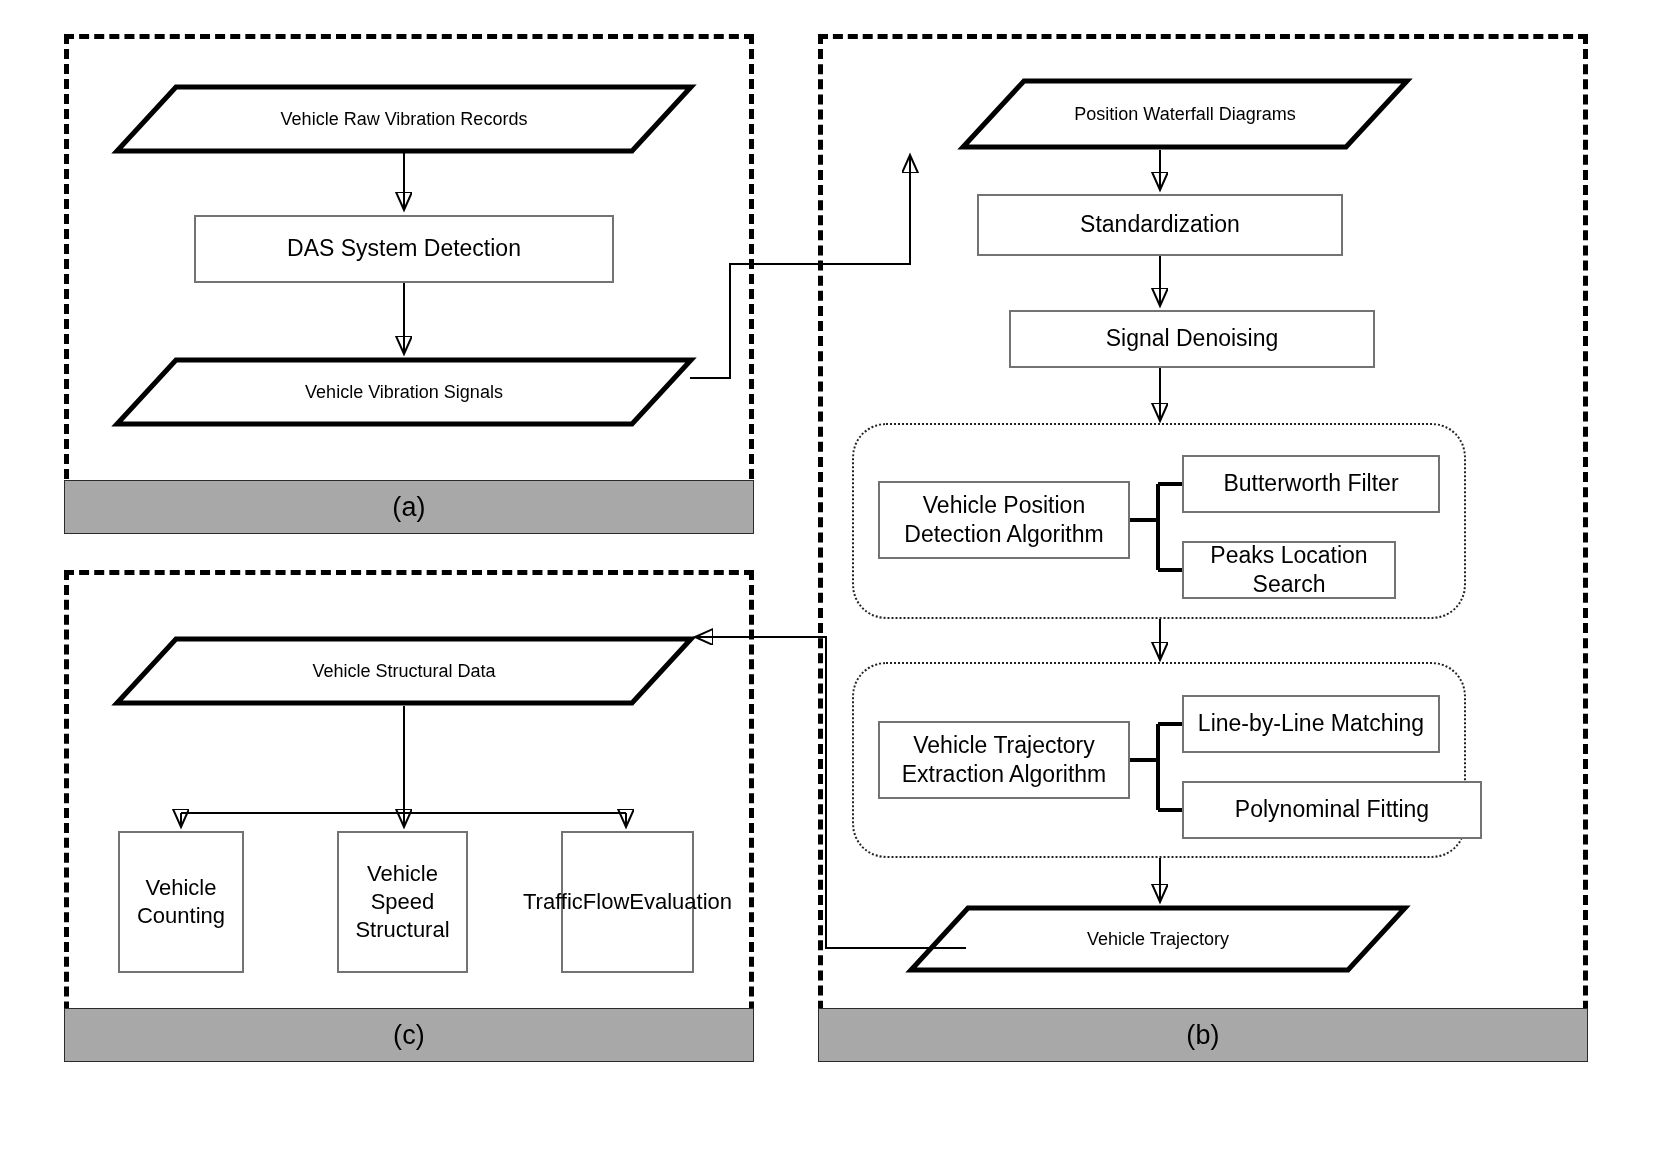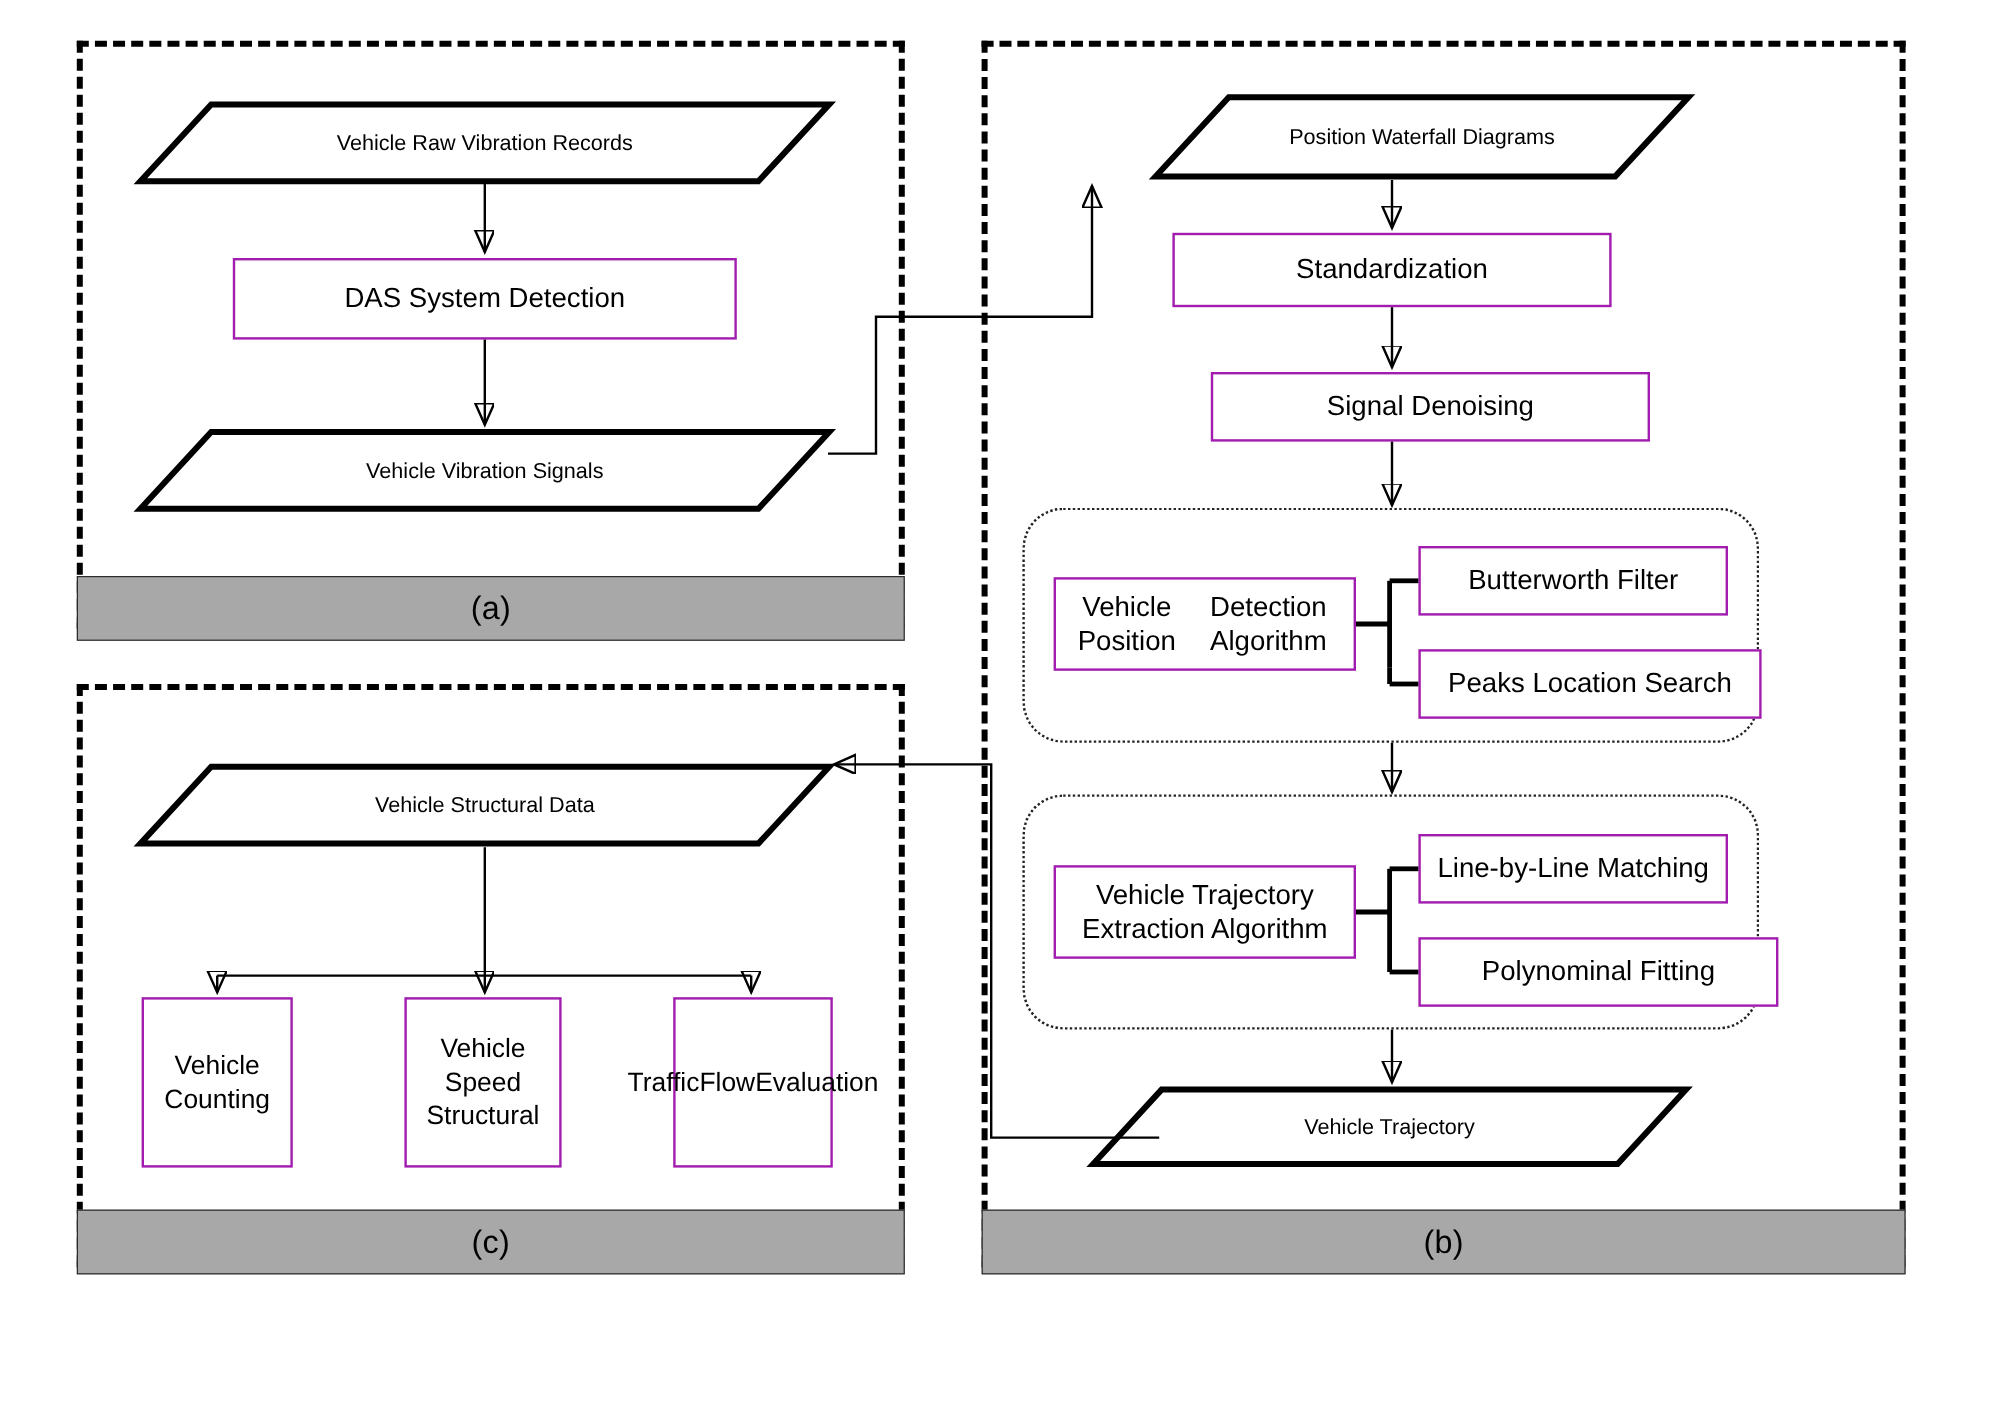--- a/index.html
+++ b/index.html
@@ -34,21 +34,21 @@
     align-items: center;
     justify-content: center;
     font-size: 27px;
     color: #000000;
     letter-spacing: 0.2px;
   }
   
   .rect {
     position: absolute;
     background: #ffffff;
-    border: 2px solid #a21caf;
+    border: 2px solid #737373;
     box-sizing: border-box;
     display: flex;
     align-items: center;
     justify-content: center;
     text-align: center;
     font-size: 23px;
     line-height: 1.28;
     color: #000000;
     padding: 2px 6px;
   }
@@ -154,30 +154,30 @@
   <div class="rect" style="left:977px; top:194px; width:366px; height:62px;">
     <span>Standardization</span>
   </div>
 
   <div class="rect" style="left:977px; top:310px; width:366px; height:58px;margin-left:32px;">
     <span>Signal Denoising</span>
   </div>
 
   <div class="group-box" style="left:852px; top:423px; width:614px; height:196px;"></div>
 
-  <div class="rect" style="left:878px; top:481px; width:252px; height:78px; flex-direction:row;">
+  <div class="rect" style="left:878px; top:481px; width:252px; height:78px; flex-direction:column;">
     <span>Vehicle Position</span>
     <span>Detection Algorithm</span>
   </div>
 
   <div class="rect" style="left:1182px; top:455px; width:258px; height:58px;">
     <span>Butterworth Filter</span>
   </div>
 
-  <div class="rect" style="left:1182px; top:541px; width:286px; height:58px;">
+  <div class="rect" style="left:1182px; top:541px; width:214px; height:58px;">
     <span>Peaks Location Search</span>
   </div>
 
   <div class="group-box" style="left:852px; top:662px; width:614px; height:196px;"></div>
 
   <div class="rect" style="left:878px; top:721px; width:252px; height:78px; flex-direction:column;">
     <span>Vehicle Trajectory</span>
     <span>Extraction Algorithm</span>
   </div>
 

